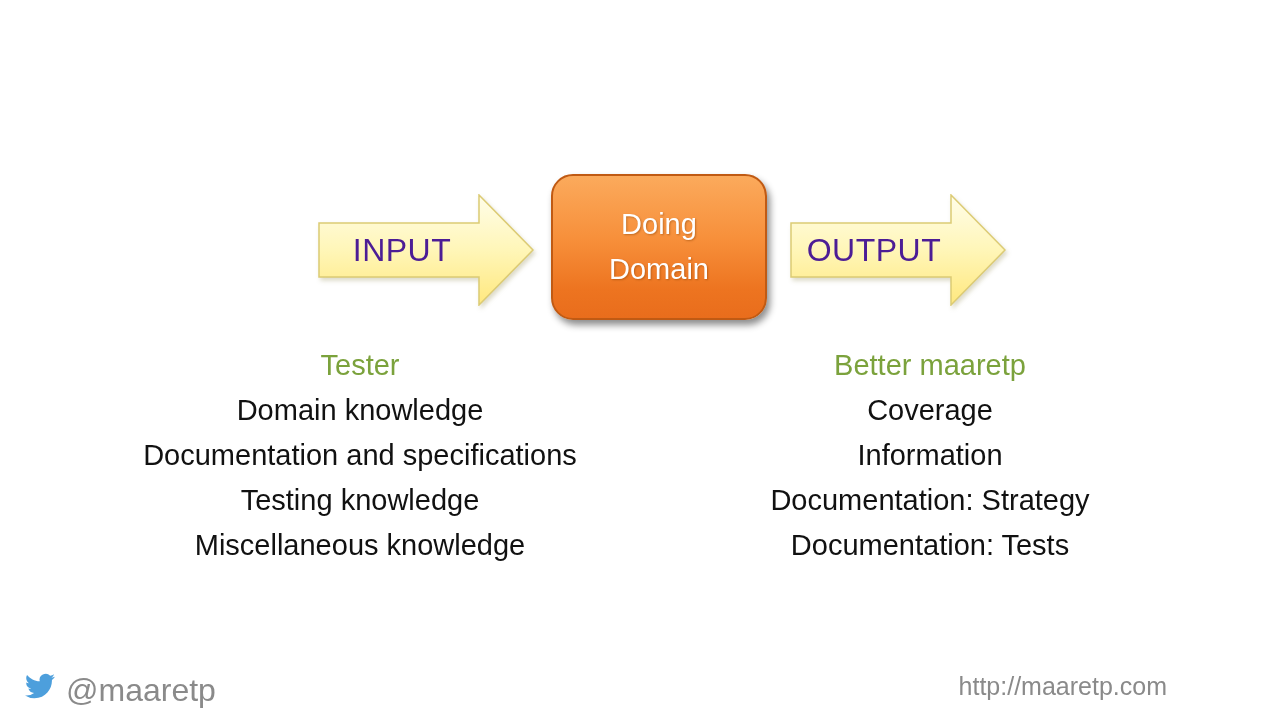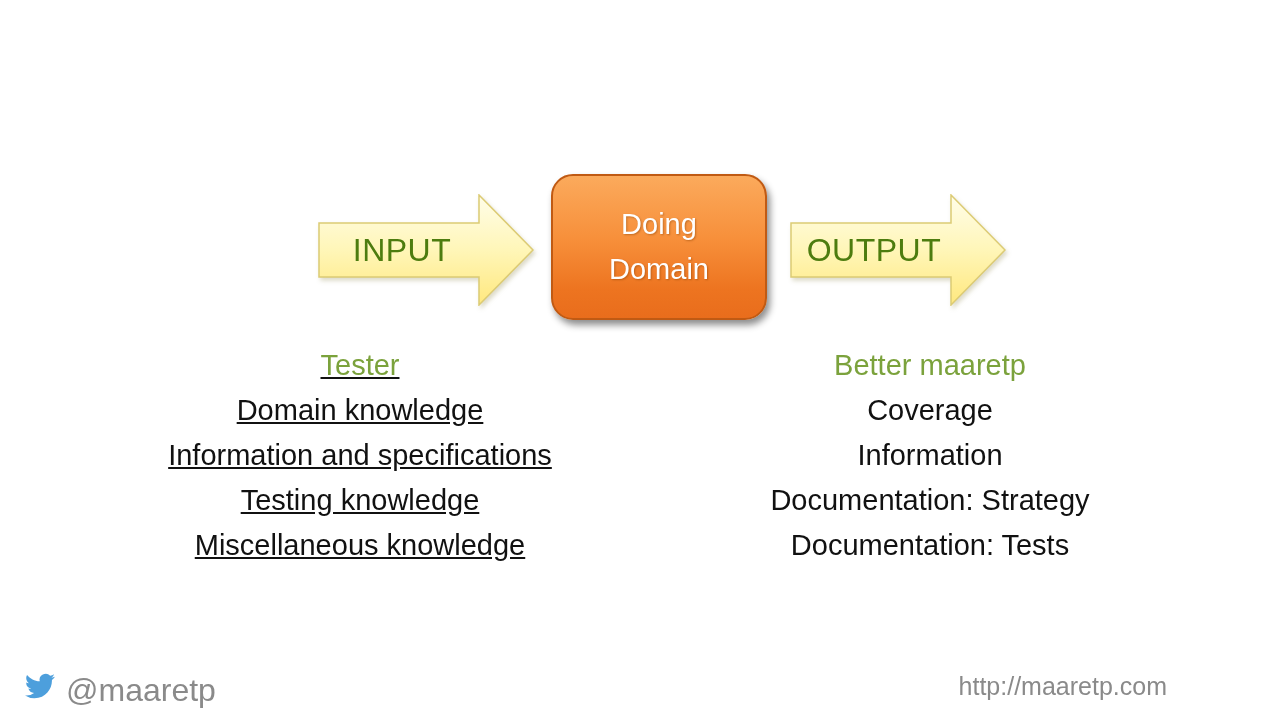--- a/index.html
+++ b/index.html
@@ -23,21 +23,21 @@
 
   .arrow-label {
     position: absolute;
     top: 194px;
     width: 160px;
     height: 112px;
     display: flex;
     align-items: center;
     justify-content: center;
     font-size: 32px;
-    color: #4d7c0f;
+    color: #4c1d95;
     letter-spacing: 0.5px;
   }
   .arrow-label.input  { left: 322px; }
   .arrow-label.output { left: 794px; }
 
   .process-box {
     position: absolute;
     left: 551px;
     top: 174px;
     width: 216px;
@@ -58,21 +58,21 @@
 
   .column {
     position: absolute;
     top: 343px;
     width: 640px;
     text-align: center;
     font-size: 29px;
     line-height: 45px;
     color: #111111;
   }
-  .column.left  { left: 40px; text-decoration: underline; }
+  .column.left  { left: 40px; }
   .column.right { left: 610px; }
 
   .col-title { color: #7ba23c; }
 
   .footer-icon {
     position: absolute;
     left: 22px;
     top: 671px;
     width: 36px;
     height: 30px;
@@ -117,21 +117,21 @@
   </div>
 
   <svg class="arrow-svg output" width="216" height="112" viewBox="0 0 216 112">
     <polygon points="1,29 161,29 161,1 215,56 161,111 161,83 1,83" fill="url(#arrowGrad)" stroke="#dccb74" stroke-width="1.5"></polygon>
   </svg>
   <div class="arrow-label output">OUTPUT</div>
 
   <div class="column left">
     <div class="col-title">Tester</div>
     <div class="col-item">Domain knowledge</div>
-    <div class="col-item">Information and specifications</div>
+    <div class="col-item">Documentation and specifications</div>
     <div class="col-item">Testing knowledge</div>
     <div class="col-item">Miscellaneous knowledge</div>
   </div>
 
   <div class="column right">
     <div class="col-title">Better maaretp</div>
     <div class="col-item">Coverage</div>
     <div class="col-item">Information</div>
     <div class="col-item">Documentation: Strategy</div>
     <div class="col-item">Documentation: Tests</div>

